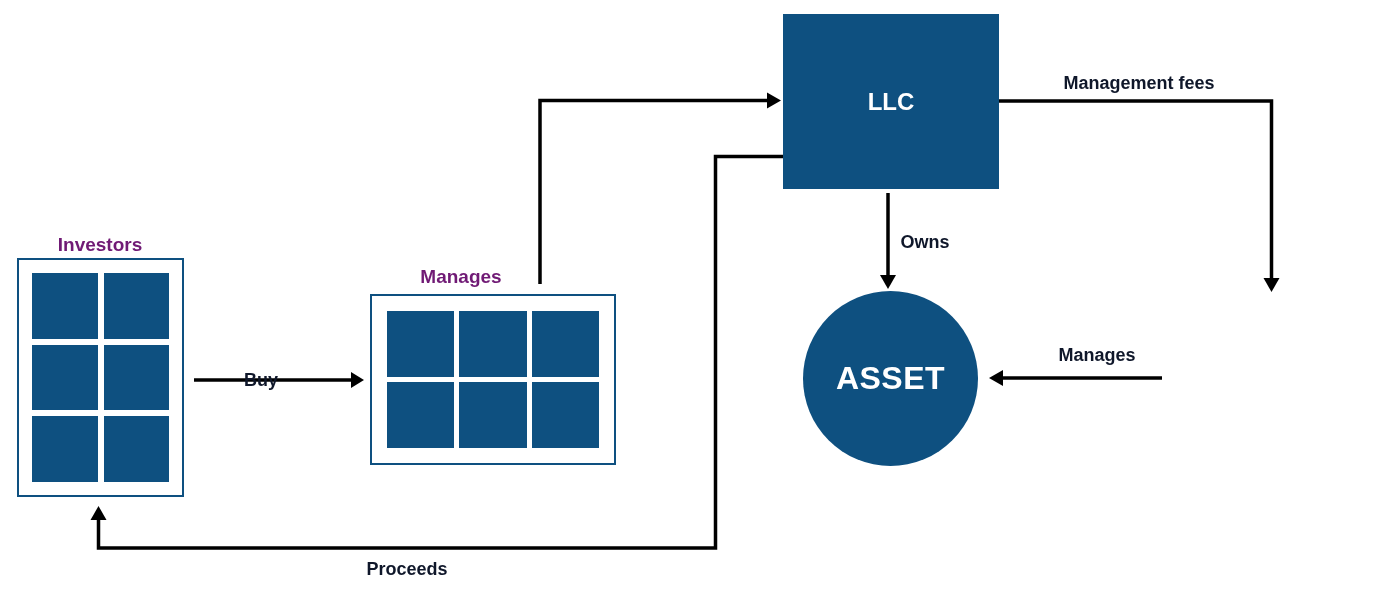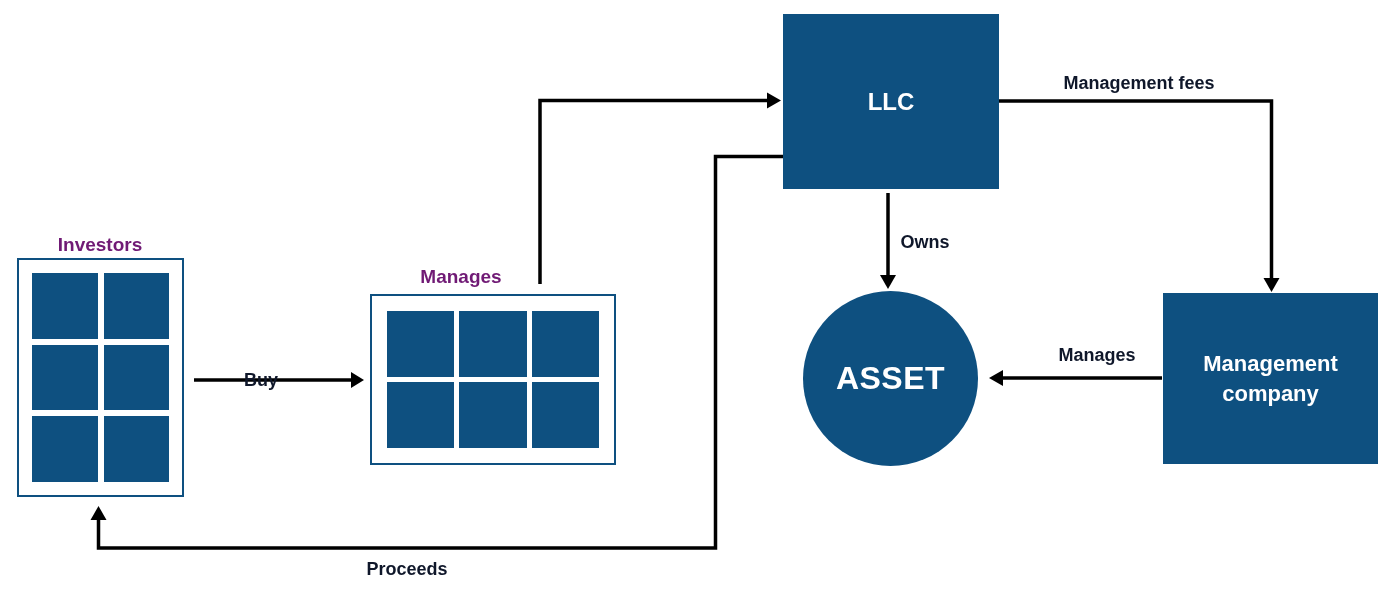--- a/index.html
+++ b/index.html
@@ -130,19 +130,16 @@
   <div class="edge-label" style="left:1139px;top:83px;">Management fees</div>
 
   <div class="edge-label" style="left:925px;top:242px;">Owns</div>
 
   <div class="solid-node asset">
     <span>ASSET</span>
   </div>
 
   <div class="edge-label" style="left:1069px;top:355px;margin-left:28px;">Manages</div>
 
-  <div class="solid-node mgmt">
-    <span>Management company</span>
-  </div>
 
   <div class="edge-label" style="left:407px;top:569px;text-align:right;">Proceeds</div>
 
 </div>
 
 </body></html>

